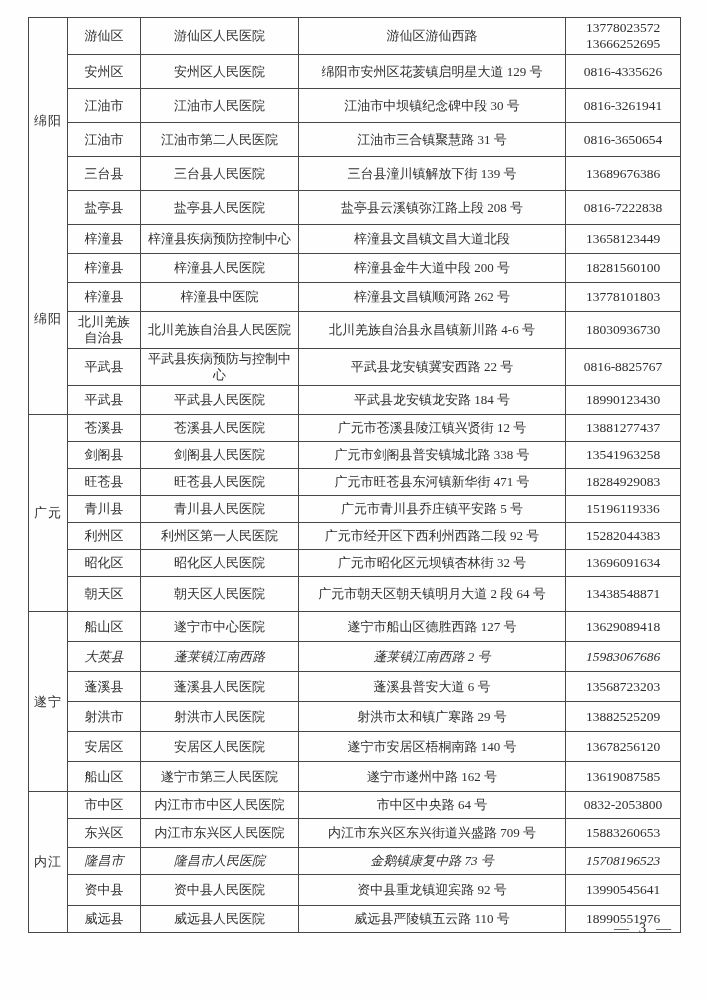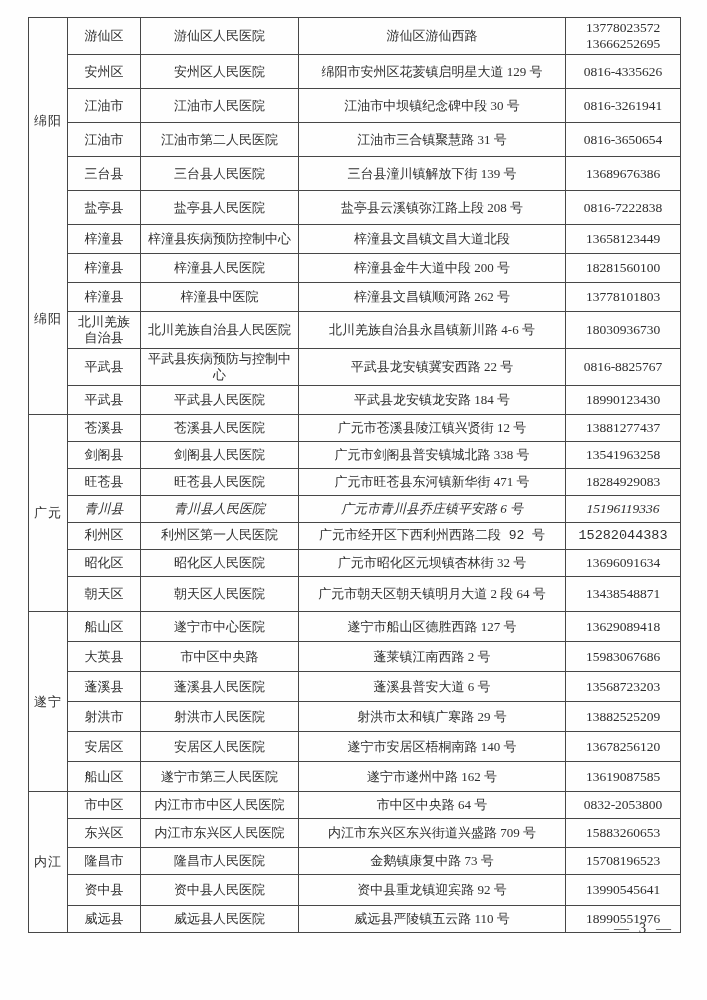--- a/index.html
+++ b/index.html
@@ -157,27 +157,27 @@
           <td class="hospital-cell">剑阁县人民医院</td>
           <td class="address-cell">广元市剑阁县普安镇城北路 338 号</td>
           <td class="phone-cell">13541963258</td>
         </tr>
         <tr style="height: 27px;">
           <td class="district-cell">旺苍县</td>
           <td class="hospital-cell">旺苍县人民医院</td>
           <td class="address-cell">广元市旺苍县东河镇新华街 471 号</td>
           <td class="phone-cell">18284929083</td>
         </tr>
-        <tr style="height: 27px; font-style: italic;">
+        <tr style="height: 27px;">
           <td class="district-cell">青川县</td>
           <td class="hospital-cell">青川县人民医院</td>
-          <td class="address-cell">广元市青川县乔庄镇平安路 6 号</td>
+          <td class="address-cell">广元市青川县乔庄镇平安路 5 号</td>
           <td class="phone-cell">15196119336</td>
         </tr>
-        <tr style="height: 27px; font-family: Liberation Mono, monospace;">
+        <tr style="height: 27px;">
           <td class="district-cell">利州区</td>
           <td class="hospital-cell">利州区第一人民医院</td>
           <td class="address-cell">广元市经开区下西利州西路二段 92 号</td>
           <td class="phone-cell">15282044383</td>
         </tr>
         <tr style="height: 27px; margin-left: 36px;">
           <td class="district-cell">昭化区</td>
           <td class="hospital-cell">昭化区人民医院</td>
           <td class="address-cell">广元市昭化区元坝镇杏林街 32 号</td>
           <td class="phone-cell">13696091634</td>
@@ -188,23 +188,23 @@
           <td class="address-cell">广元市朝天区朝天镇明月大道 2 段 64 号</td>
           <td class="phone-cell">13438548871</td>
         </tr>
         <tr style="height: 30px;">
           <td class="region-cell" rowspan="6">遂宁</td>
           <td class="district-cell">船山区</td>
           <td class="hospital-cell">遂宁市中心医院</td>
           <td class="address-cell">遂宁市船山区德胜西路 127 号</td>
           <td class="phone-cell">13629089418</td>
         </tr>
-        <tr style="height: 30px;">
+        <tr style="height: 30px; font-style: italic;">
           <td class="district-cell">大英县</td>
-          <td class="hospital-cell">市中区中央路</td>
+          <td class="hospital-cell">蓬莱镇江南西路</td>
           <td class="address-cell">蓬莱镇江南西路 2 号</td>
           <td class="phone-cell">15983067686</td>
         </tr>
         <tr style="height: 30px; margin-left: 39px;">
           <td class="district-cell">蓬溪县</td>
           <td class="hospital-cell">蓬溪县人民医院</td>
           <td class="address-cell">蓬溪县普安大道 6 号</td>
           <td class="phone-cell">13568723203</td>
         </tr>
         <tr style="height: 30px;">
@@ -231,21 +231,21 @@
           <td class="hospital-cell">内江市市中区人民医院</td>
           <td class="address-cell">市中区中央路 64 号</td>
           <td class="phone-cell">0832-2053800</td>
         </tr>
         <tr style="height: 29px;">
           <td class="district-cell">东兴区</td>
           <td class="hospital-cell">内江市东兴区人民医院</td>
           <td class="address-cell">内江市东兴区东兴街道兴盛路 709 号</td>
           <td class="phone-cell">15883260653</td>
         </tr>
-        <tr style="height: 27px;">
+        <tr style="height: 27px; font-style: italic;">
           <td class="district-cell">隆昌市</td>
           <td class="hospital-cell">隆昌市人民医院</td>
           <td class="address-cell">金鹅镇康复中路 73 号</td>
           <td class="phone-cell">15708196523</td>
         </tr>
         <tr style="height: 31px;">
           <td class="district-cell">资中县</td>
           <td class="hospital-cell">资中县人民医院</td>
           <td class="address-cell">资中县重龙镇迎宾路 92 号</td>
           <td class="phone-cell">13990545641</td>

